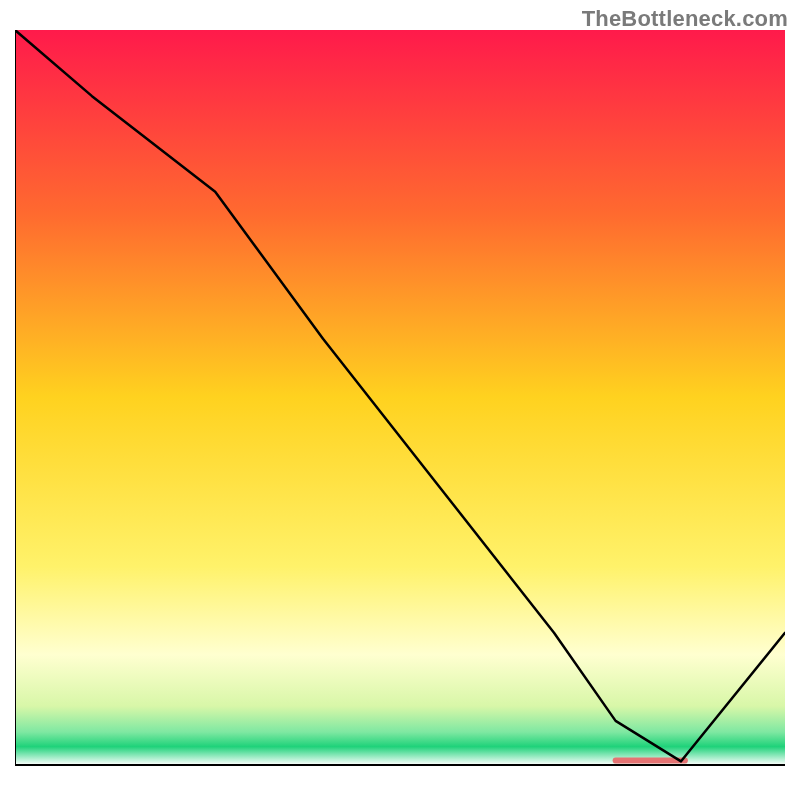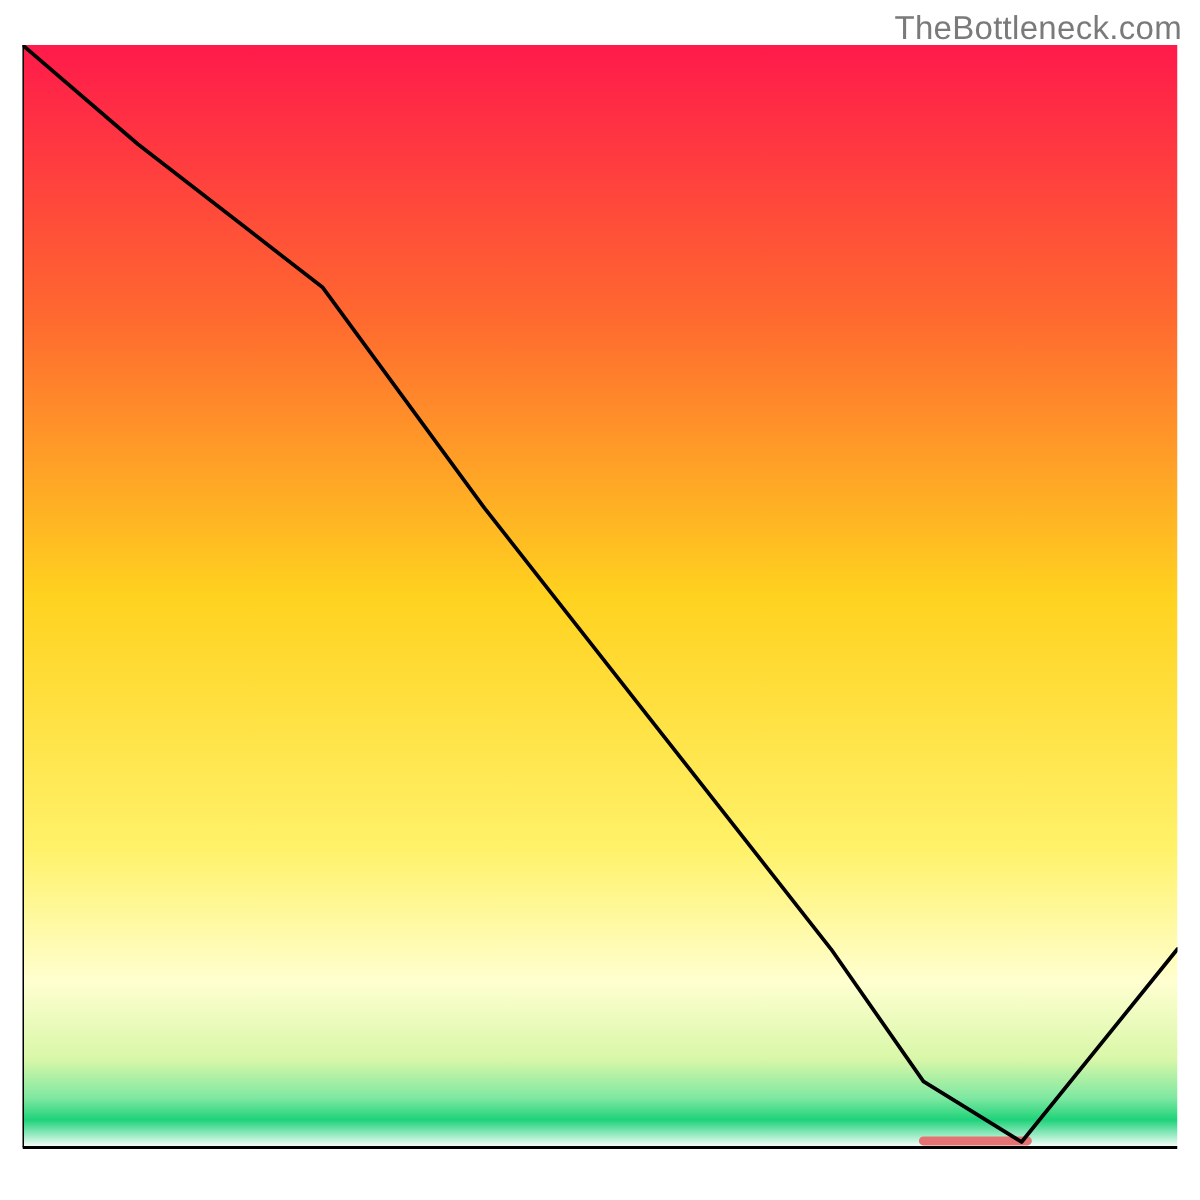--- a/index.html
+++ b/index.html
@@ -13,21 +13,21 @@
   .container {
     position: relative;
     width: 800px;
     height: 800px;
   }
   .watermark {
     position: absolute;
     top: 6px;
     right: 12px;
     font-size: 22px;
-    font-weight: 400;
+    font-weight: 700;
     color: #7a7a7a;
     letter-spacing: 0.2px;
     user-select: none;
   }
   .plot {
     position: absolute;
     left: 15px;
     top: 30px;
     width: 770px;
     height: 755px;

